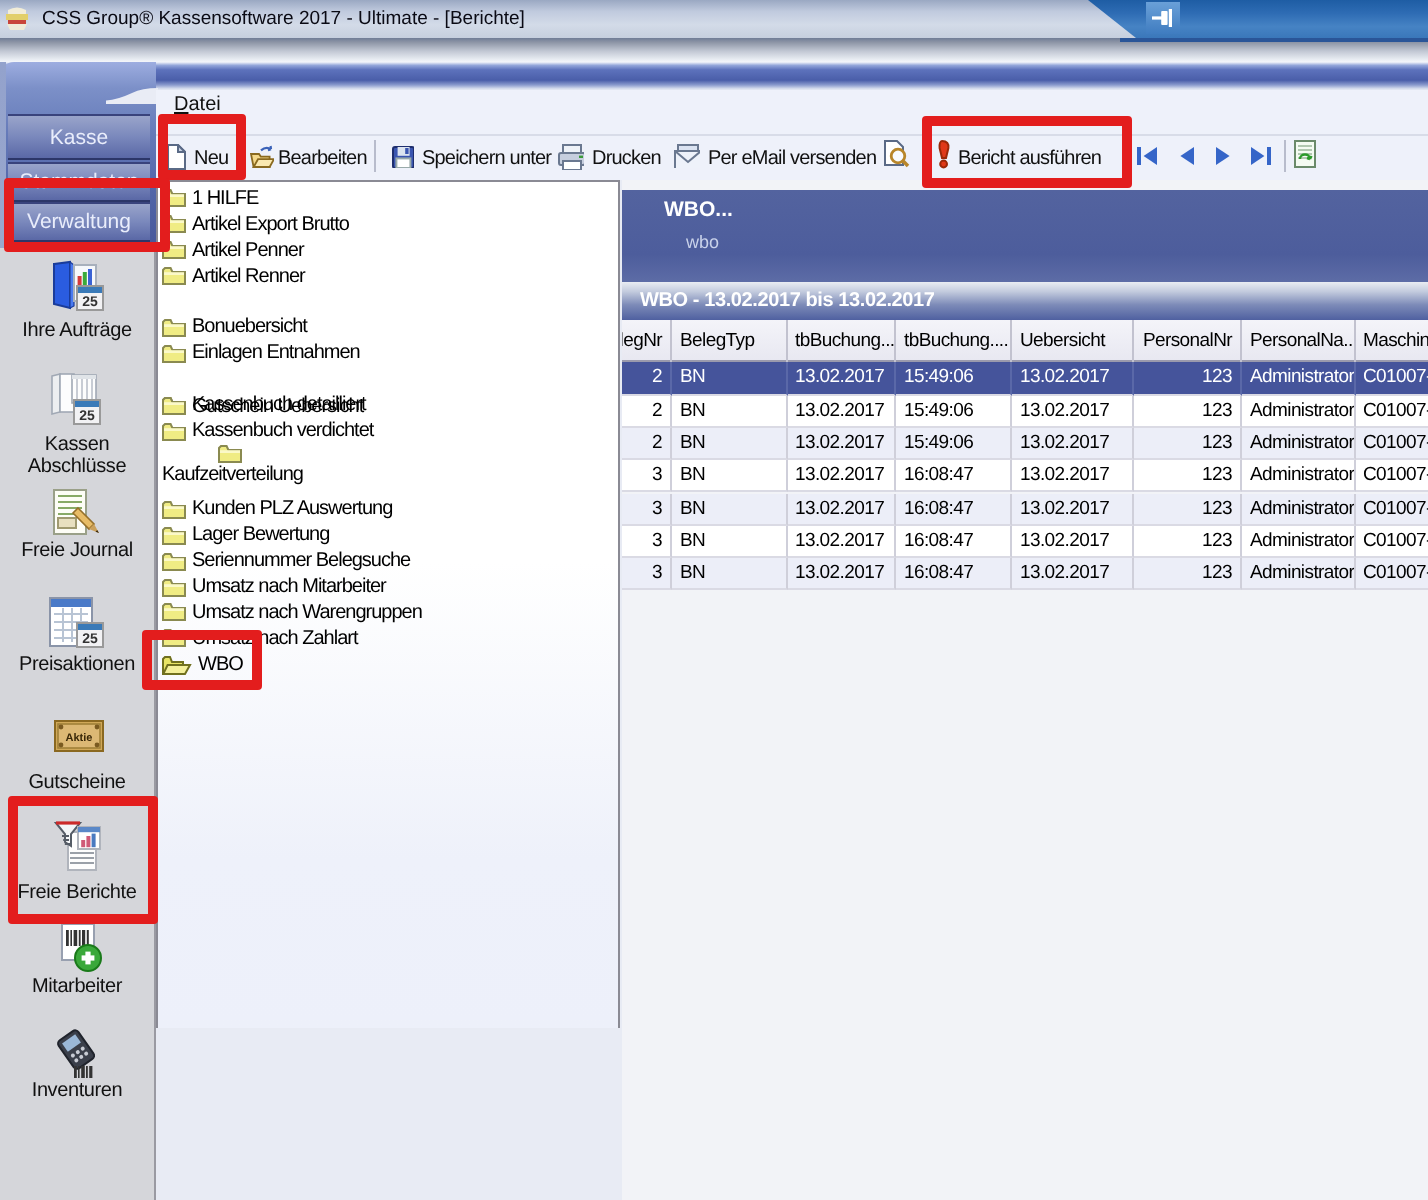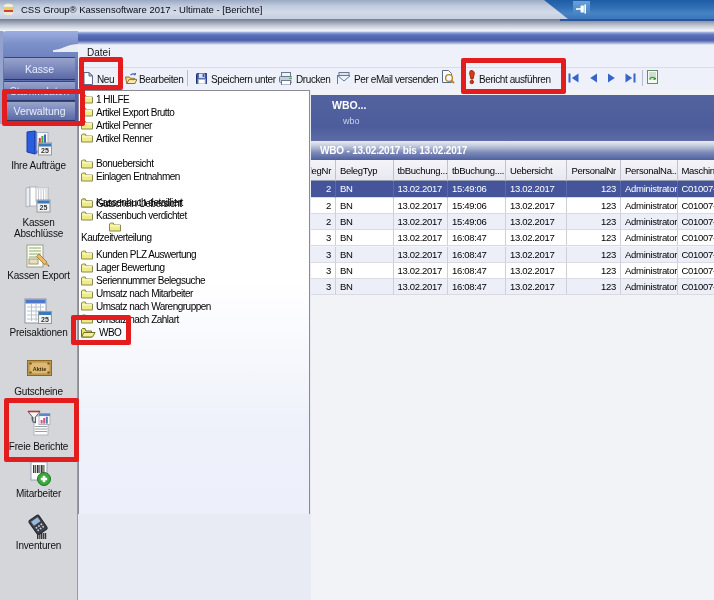--- a/index.html
+++ b/index.html
@@ -127,21 +127,21 @@
 <div class="abs sitem" style="top:217px;width:77px;">Kassen</div>
 <div class="abs sitem" style="top:228px;width:77px;">Abschlüsse</div>
 <svg class="abs" style="left:24px;top:243px;" width="30" height="27" viewBox="0 0 30 27">
     <rect x="3" y="2" width="16" height="22" fill="#fdfdf6" stroke="#9aa088"></rect>
     <path d="M5 5 L17 5 M5 8 L17 8 M5 11 L17 11 M5 14 L14 14" stroke="#88aa66" stroke-width="1"></path>
     <rect x="5" y="16" width="9" height="5" fill="#e8e0c0" stroke="#a09a70"></rect>
     <path d="M15 11 L23 19 L20.5 21.5 L12.5 13.5 Z" fill="#e8bc66" stroke="#96702a" stroke-width="0.8"></path>
     <path d="M23 19 L25.5 23.5 L20.5 21.5 Z" fill="#caa05a"></path>
     <path d="M24.6 22 L25.5 23.5 L23.8 22.9 Z" fill="#3a2a10"></path>
   </svg>
-<div class="abs sitem" style="top:270px;width:77px;">Kassen Export</div>
+<div class="abs sitem" style="top:270px;width:77px;">Freie Journal</div>
 <svg class="abs" style="left:24px;top:298px;" width="30" height="27" viewBox="0 0 30 27">
     <rect x="1" y="1" width="21" height="24" fill="#fff" stroke="#8a94a8"></rect>
     <rect x="1.5" y="1.5" width="20" height="4" fill="#4a7ac8"></rect>
     <path d="M3 9 L20 9 M3 13 L20 13 M3 17 L20 17 M3 21 L20 21 M7.5 6 L7.5 23 M12 6 L12 23 M16.5 6 L16.5 23" stroke="#b8c4d4" stroke-width="1"></path>
     <g transform="translate(14,13)">
       <g>
         <rect x="0.5" y="0.5" width="13" height="12" fill="#f2f2f4" stroke="#999"></rect>
         <rect x="1" y="1" width="12" height="3" fill="#3a7ab8"></rect>
         <text x="7" y="10.5" font-size="7" font-weight="bold" text-anchor="middle" fill="#333" font-family="Liberation Sans">25</text>
       </g>

